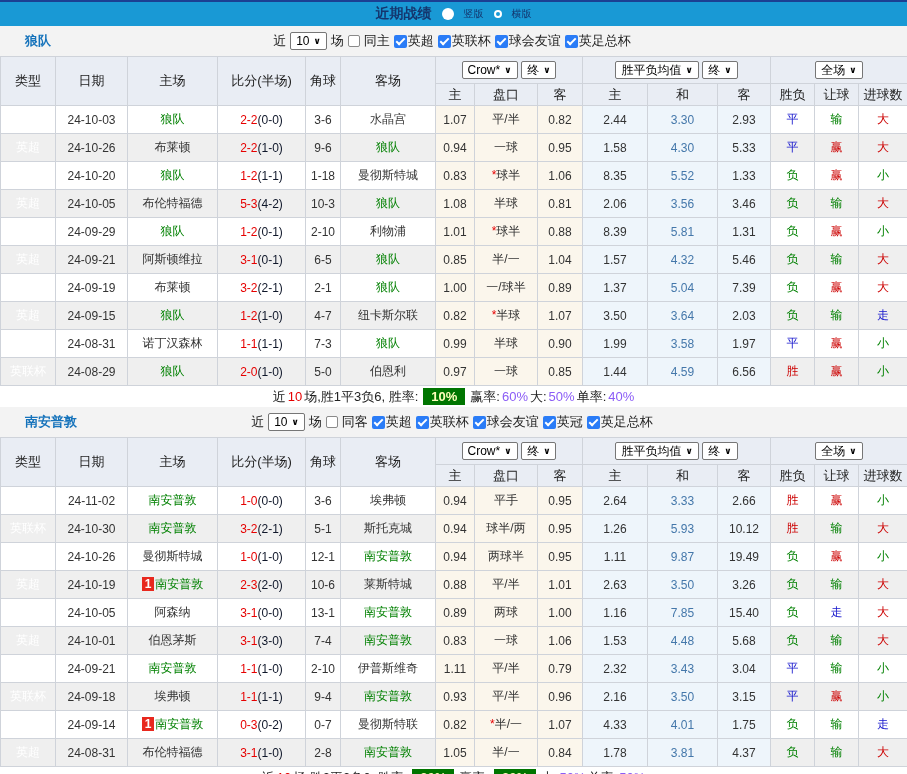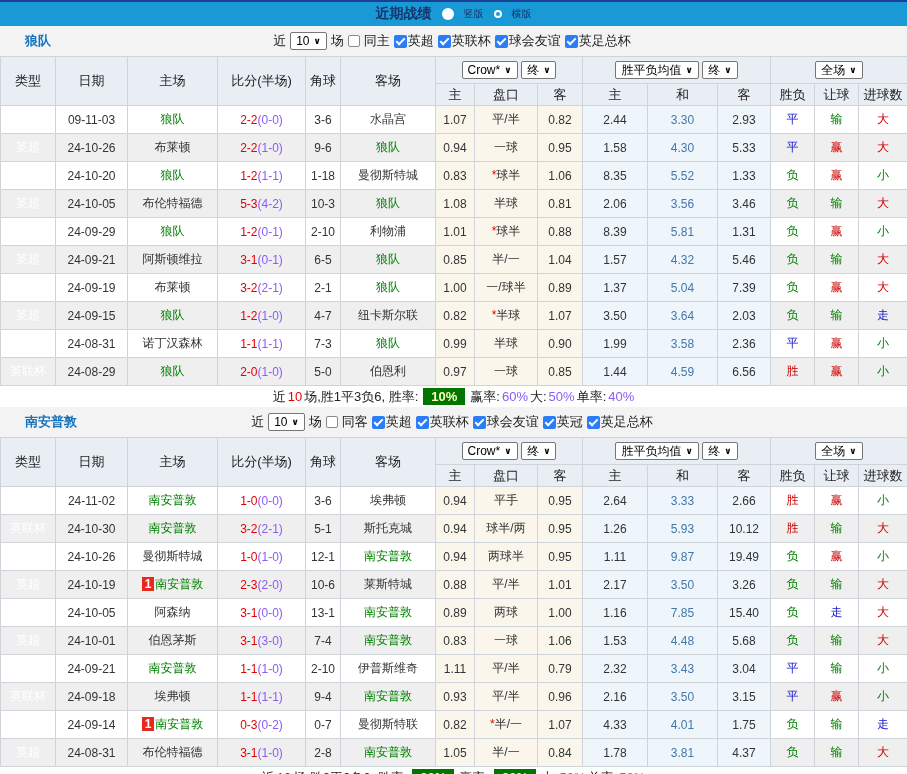--- a/index.html
+++ b/index.html
@@ -52,21 +52,21 @@
   th.hdr-blue{ color:#1673bb; }
   tbody td{ height:28px; font-size:12px; color:#333; }
   tr.odd td{ background:#fff; }
   tr.even td{ background:#efefef; }
   tbody td.bg-cream{ background:#fbf6ec; }
   tbody td.bg-blue{ background:#eef5fb;margin-left:32px; }
   td.type-red{ background:#f23d30; color:#fff; font-size:12px; }
   td.type-gray{ background:#8f8f8f; color:#fff; font-size:12px; }
   .team-green{ color:#008000; }
   .score{ color:#e60000; }
-  .half{ color:#8b5cf6; }
+  .half{ color:#0f172a; }
   .star{ color:#e60000; }
   .avg-mid{ color:#4477aa; }
   .t-red{ color:#cc0000; }
   .t-green{ color:#008000; }
   .t-blue{ color:#1414cc; }
   .num-badge{ background:#e8281e; color:#fff; font-weight:bold; padding:0 3px; margin-right:1px; }
   
   .footer{
     height:21px; background:#fff; display:flex; align-items:center; justify-content:center;
     gap:2px; font-size:13px; color:#222;
@@ -173,21 +173,21 @@
           <th>和</th>
           <th>客</th>
           <th>胜负</th>
           <th>让球</th>
           <th>进球数</th>
         </tr>
       </thead>
       <tbody>
           <tr class="odd">
             <td class="type-red">英超</td>
-            <td>09-11-03</td>
+            <td>24-10-03</td>
             <td><span class="team-green">狼队</span></td>
             <td><span class="score">2-2</span><span class="half">(0-0)</span></td>
             <td>3-6</td>
             <td><span>水晶宫</span></td>
             <td class="bg-cream">1.07</td>
             <td class="bg-cream">平/半</td>
             <td class="bg-cream">0.82</td>
             <td class="bg-blue">2.44</td>
             <td class="bg-blue avg-mid">3.30</td>
             <td class="bg-blue">2.93</td>
@@ -319,21 +319,21 @@
             <td>24-08-31</td>
             <td><span>诺丁汉森林</span></td>
             <td><span class="score">1-1</span><span class="half">(1-1)</span></td>
             <td>7-3</td>
             <td><span class="team-green">狼队</span></td>
             <td class="bg-cream">0.99</td>
             <td class="bg-cream">半球</td>
             <td class="bg-cream">0.90</td>
             <td class="bg-blue">1.99</td>
             <td class="bg-blue avg-mid">3.58</td>
-            <td class="bg-blue">2.36</td>
+            <td class="bg-blue">1.97</td>
             <td class="t-blue">平</td>
             <td class="t-red">赢</td>
             <td class="t-green">小</td>
           </tr>
           <tr class="even">
             <td class="type-gray">英联杯</td>
             <td>24-08-29</td>
             <td><span class="team-green">狼队</span></td>
             <td><span class="score">2-0</span><span class="half">(1-0)</span></td>
             <td>5-0</td>
@@ -512,21 +512,21 @@
           <tr class="even">
             <td class="type-red">英超</td>
             <td>24-10-19</td>
             <td><span class="num-badge">1</span><span class="team-green">南安普敦</span></td>
             <td><span class="score">2-3</span><span class="half">(2-0)</span></td>
             <td>10-6</td>
             <td><span>莱斯特城</span></td>
             <td class="bg-cream">0.88</td>
             <td class="bg-cream">平/半</td>
             <td class="bg-cream">1.01</td>
-            <td class="bg-blue">2.17</td>
+            <td class="bg-blue">2.63</td>
             <td class="bg-blue avg-mid">3.50</td>
             <td class="bg-blue">3.26</td>
             <td class="t-green">负</td>
             <td class="t-green">输</td>
             <td class="t-red">大</td>
           </tr>
           <tr class="odd">
             <td class="type-red">英超</td>
             <td>24-10-05</td>
             <td><span>阿森纳</span></td>

